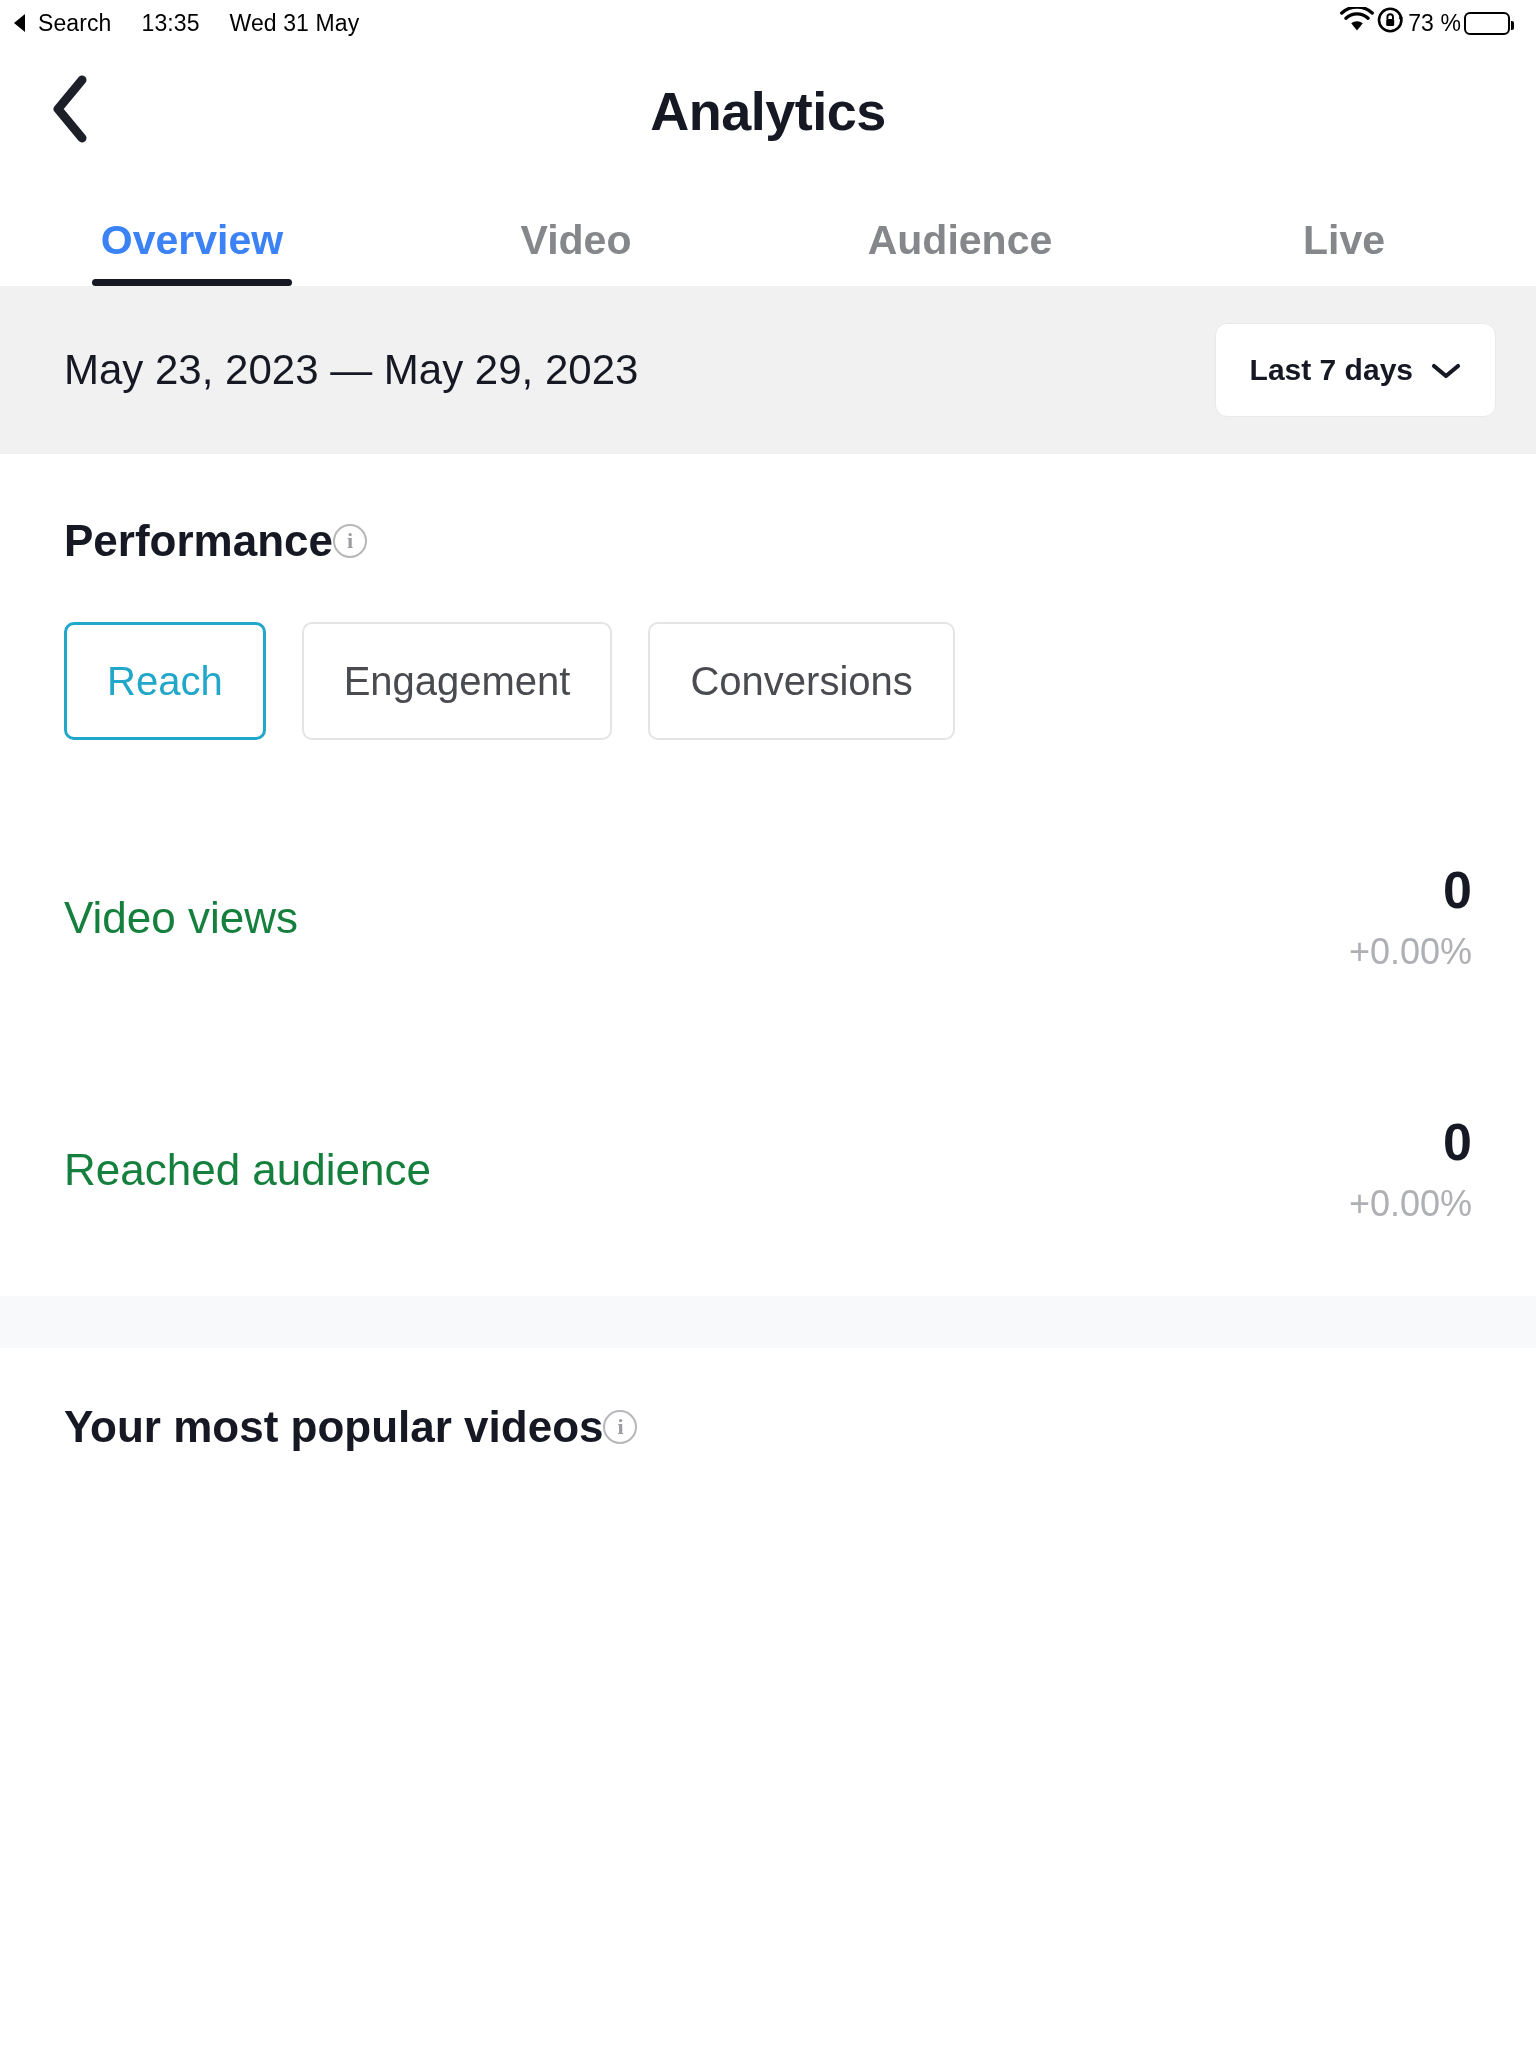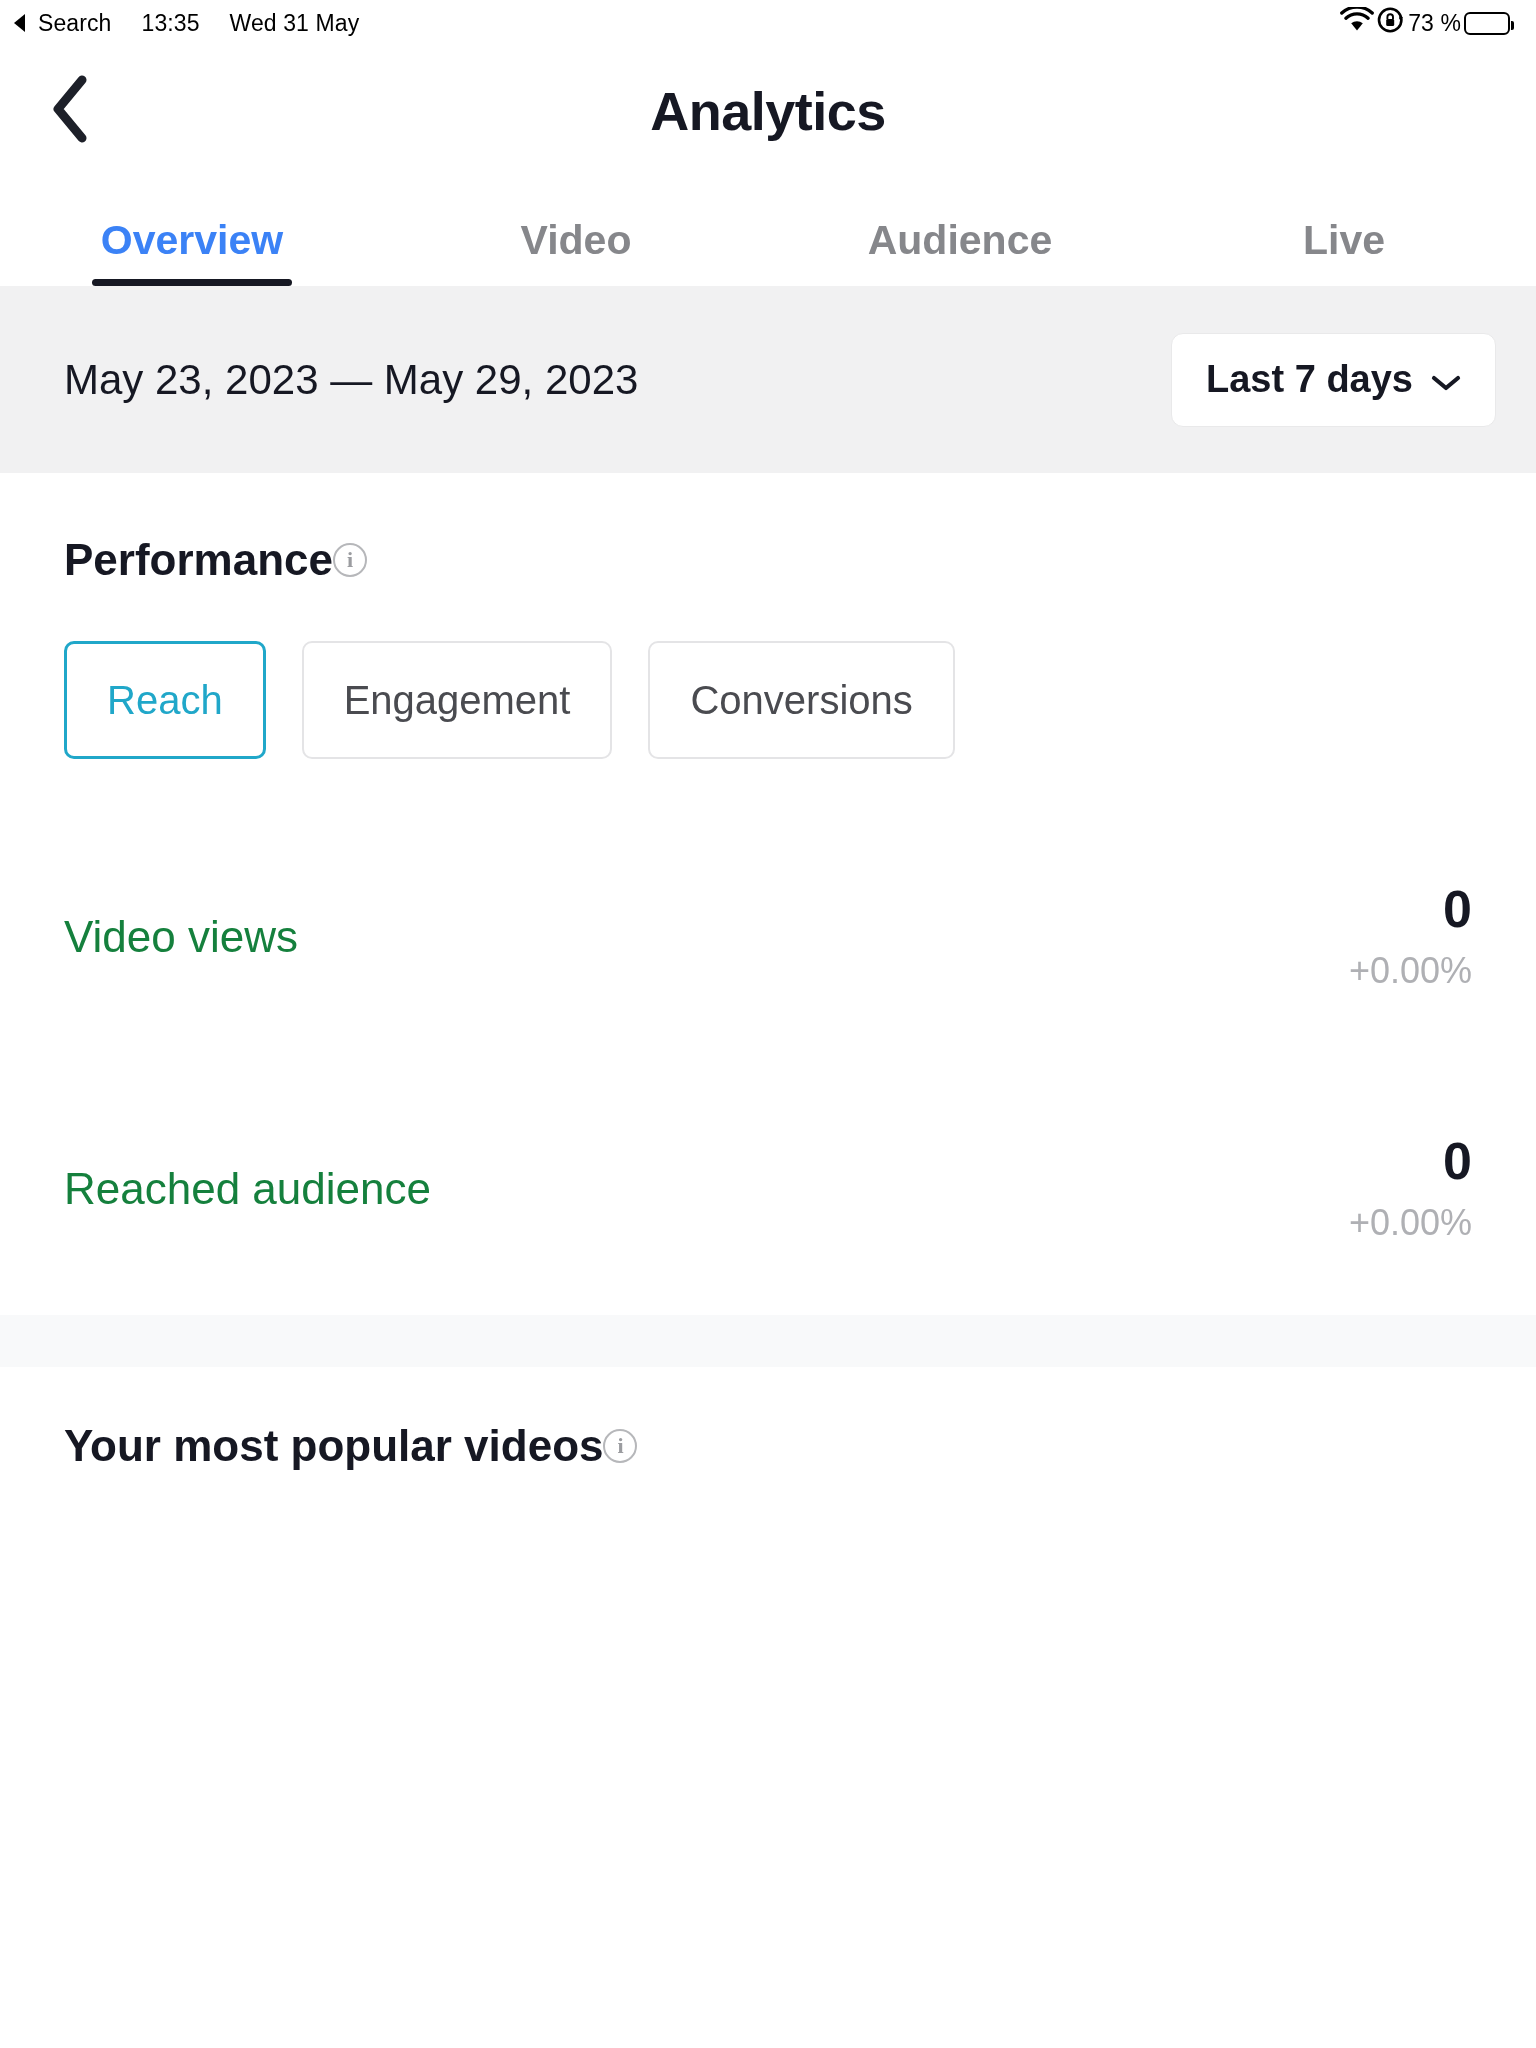--- a/index.html
+++ b/index.html
@@ -82,34 +82,34 @@
   .tab .underline {
     position:absolute; bottom:0; left:50%; transform:translateX(-50%);
     width:200px; height:7px; background:#161823; border-radius:4px;
     display:none;
   }
   .tab.active .underline { display:block; }
 
   
   .datebar {
     background:#F1F1F2;
-    height:187px;
+    height:168px;
     display:flex; align-items:center;
     padding:0 40px 0 64px;
   }
   .date-range { font-size:42px; color:#161823; font-weight:400; }
   .range-select {
     margin-left:auto;
     background:#fff;
     border:1.5px solid #E9E9EA;
     border-radius:12px;
     height:94px;
     padding:0 34px;
     display:flex; align-items:center; gap:18px;
-    font-size:38px; font-weight:700; color:#161823;
+    font-size:30px; font-weight:700; color:#161823;
     cursor:pointer;
   }
 
   
   .section { background:#fff; padding:0 64px; }
   .section-head {
     display:flex; align-items:center; 
     padding-top:62px;
   }
   .section-title { font-size:44px; font-weight:700; color:#161823; }

